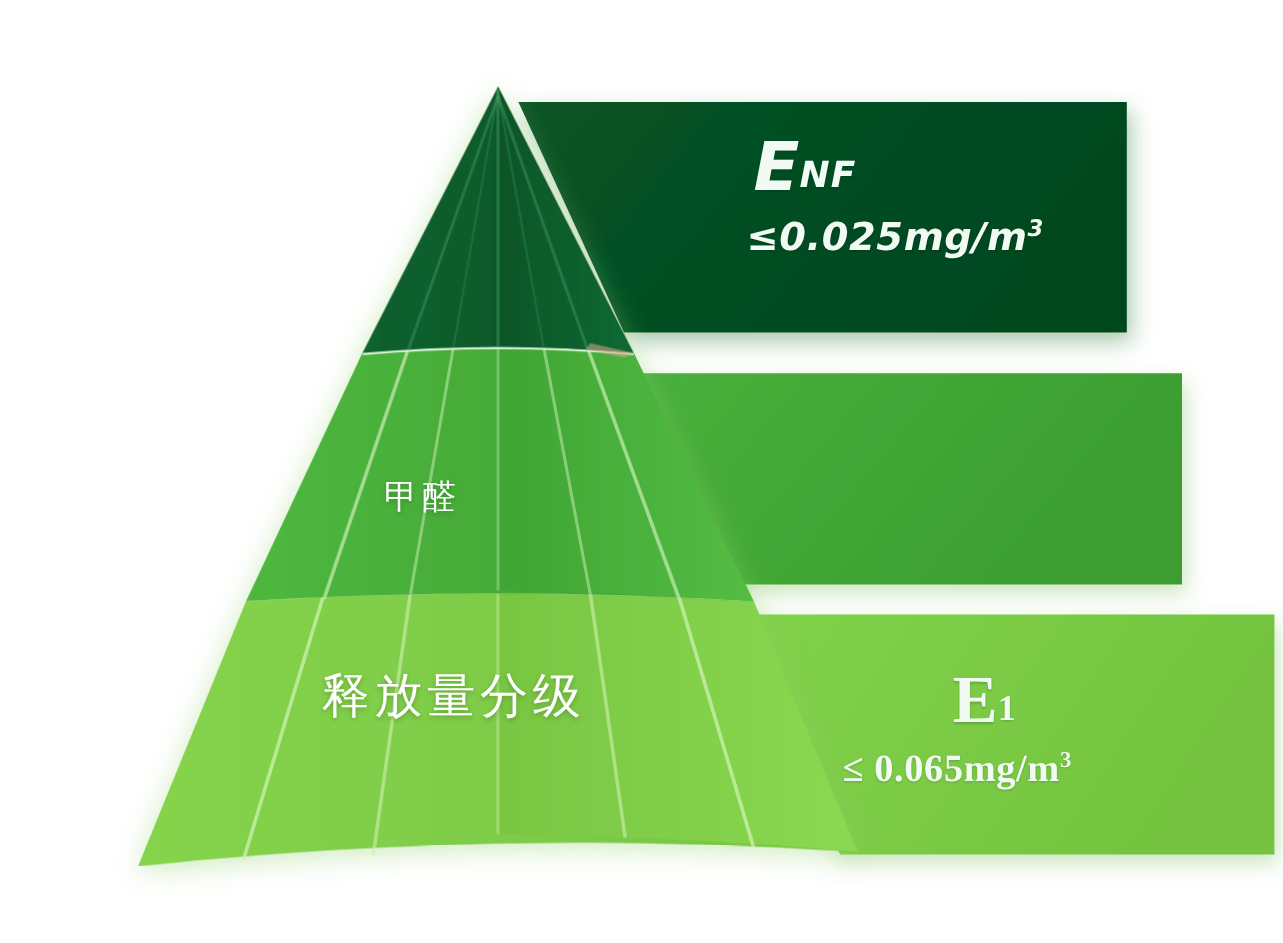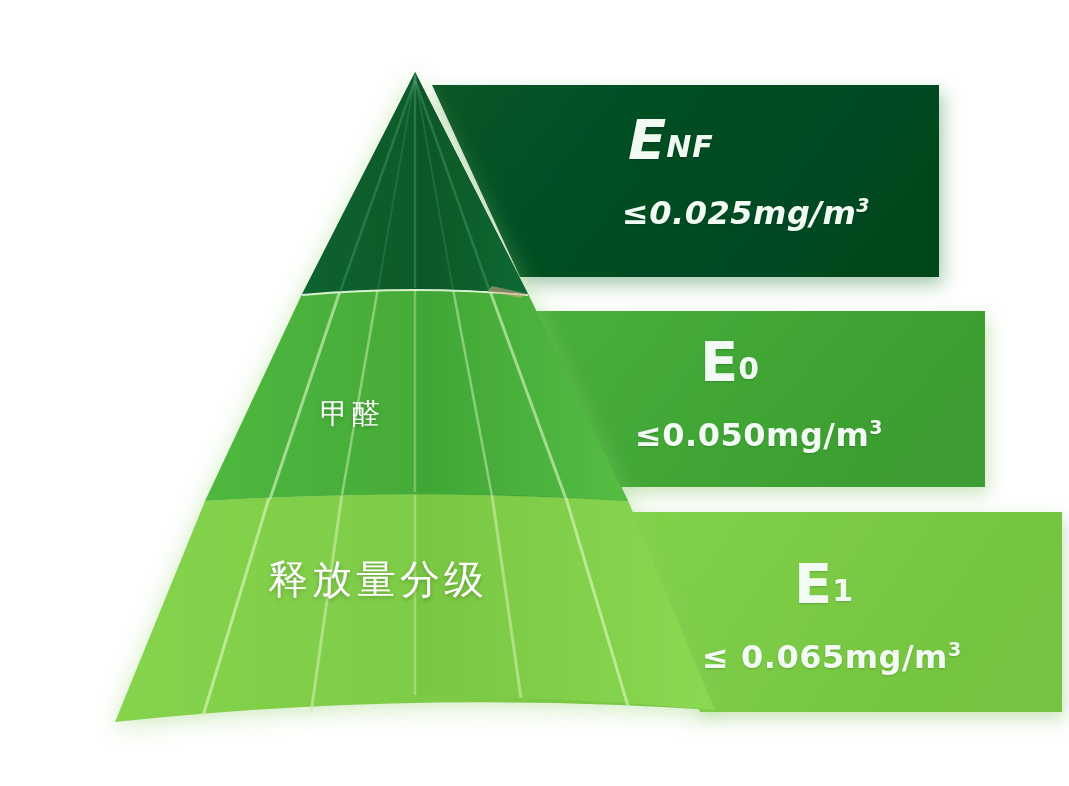--- a/index.html
+++ b/index.html
@@ -71,30 +71,30 @@
     letter-spacing: 1px;
     vertical-align: baseline;
     position: relative;
     top: -2px;
   }
   .value {
     display: block;
     font-size: 32px;
     font-weight: 700;
     letter-spacing: 0.5px;
-    margin-top: 26px;
+    margin-top: 10px;
   }
   .value sup {
     font-size: 19px;
     vertical-align: super;
     line-height: 0;
   }
   #panel-label-enf { left: 628px; top: 112px; font-style: italic; }
   #panel-label-e0  { left: 700px; top: 334px; }
-  #panel-label-e1  { left: 794px; top: 556px; }
+  #panel-label-e1  { left: 794px; top: 556px; font-family: Liberation Serif, serif; }
   #panel-label-e1 .value { margin-left: -92px; }
   #panel-label-e0 .value { margin-left: -65px; }
   #panel-label-enf .value { margin-left: -6px; }
 </style>
 </head>
 <body>
 
 <div id="stage">
 
   <svg id="art" viewBox="0 0 1069 786">
@@ -203,23 +203,19 @@
 
   <div class="lbl tier-label" id="tier-label-mid">甲醛</div>
 
   <div class="lbl tier-label" id="tier-label-bottom">释放量分级</div>
 
   <div class="lbl" id="panel-label-enf">
     <span class="grade"><span class="grade-main">E</span><span class="grade-sub">NF</span></span>
     <span class="value"><span>≤</span><span>0.025</span><span>mg/m</span><sup>3</sup></span>
   </div>
 
-  <div class="lbl" id="panel-label-e0">
-    <span class="grade"><span class="grade-main">E</span><span class="grade-sub">0</span></span>
-    <span class="value"><span>≤</span><span>0.050</span><span>mg/m</span><sup>3</sup></span>
-  </div>
 
   <div class="lbl" id="panel-label-e1">
     <span class="grade"><span class="grade-main">E</span><span class="grade-sub">1</span></span>
     <span class="value"><span>≤</span><span>&nbsp;</span><span>0.065</span><span>mg/m</span><sup>3</sup></span>
   </div>
 
 </div>
 
 </body></html>

